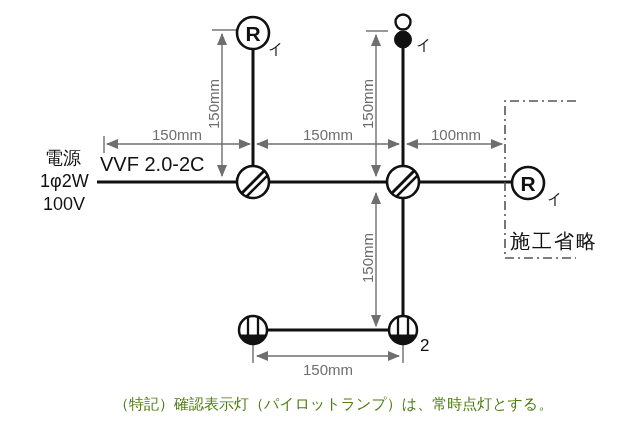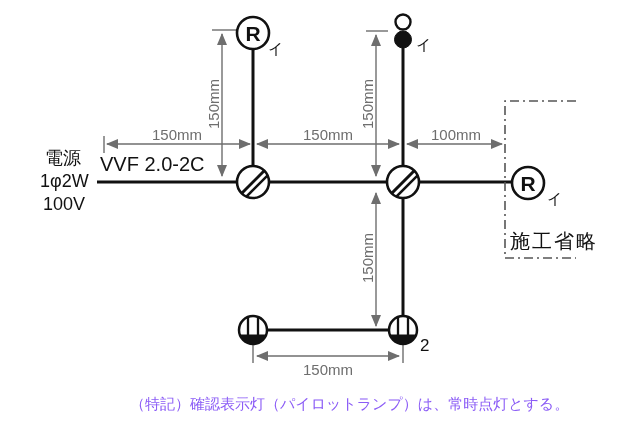--- a/index.html
+++ b/index.html
@@ -8,23 +8,23 @@
     width:640px;height:427px;
     background:#ffffff;
     font-family:"Liberation Sans", sans-serif;
     overflow:hidden;
   }
   svg text{font-family:"Liberation Sans", sans-serif;}
   .jp-label{fill:#111;}
   .dim-label{fill:#6e6e6e;}
   .note{
     position:absolute;
-    left:130px;top:395px;
+    left:114px;top:395px;
     font-size:15px;
-    color:#8b5cf6;
+    color:#4d7c0f;
     white-space:nowrap;
     letter-spacing:0px;
   }
 </style>
 </head>
 <body>
 
 <div class="stage">
   <svg width="640" height="427" viewBox="0 0 640 427">
     <defs>

